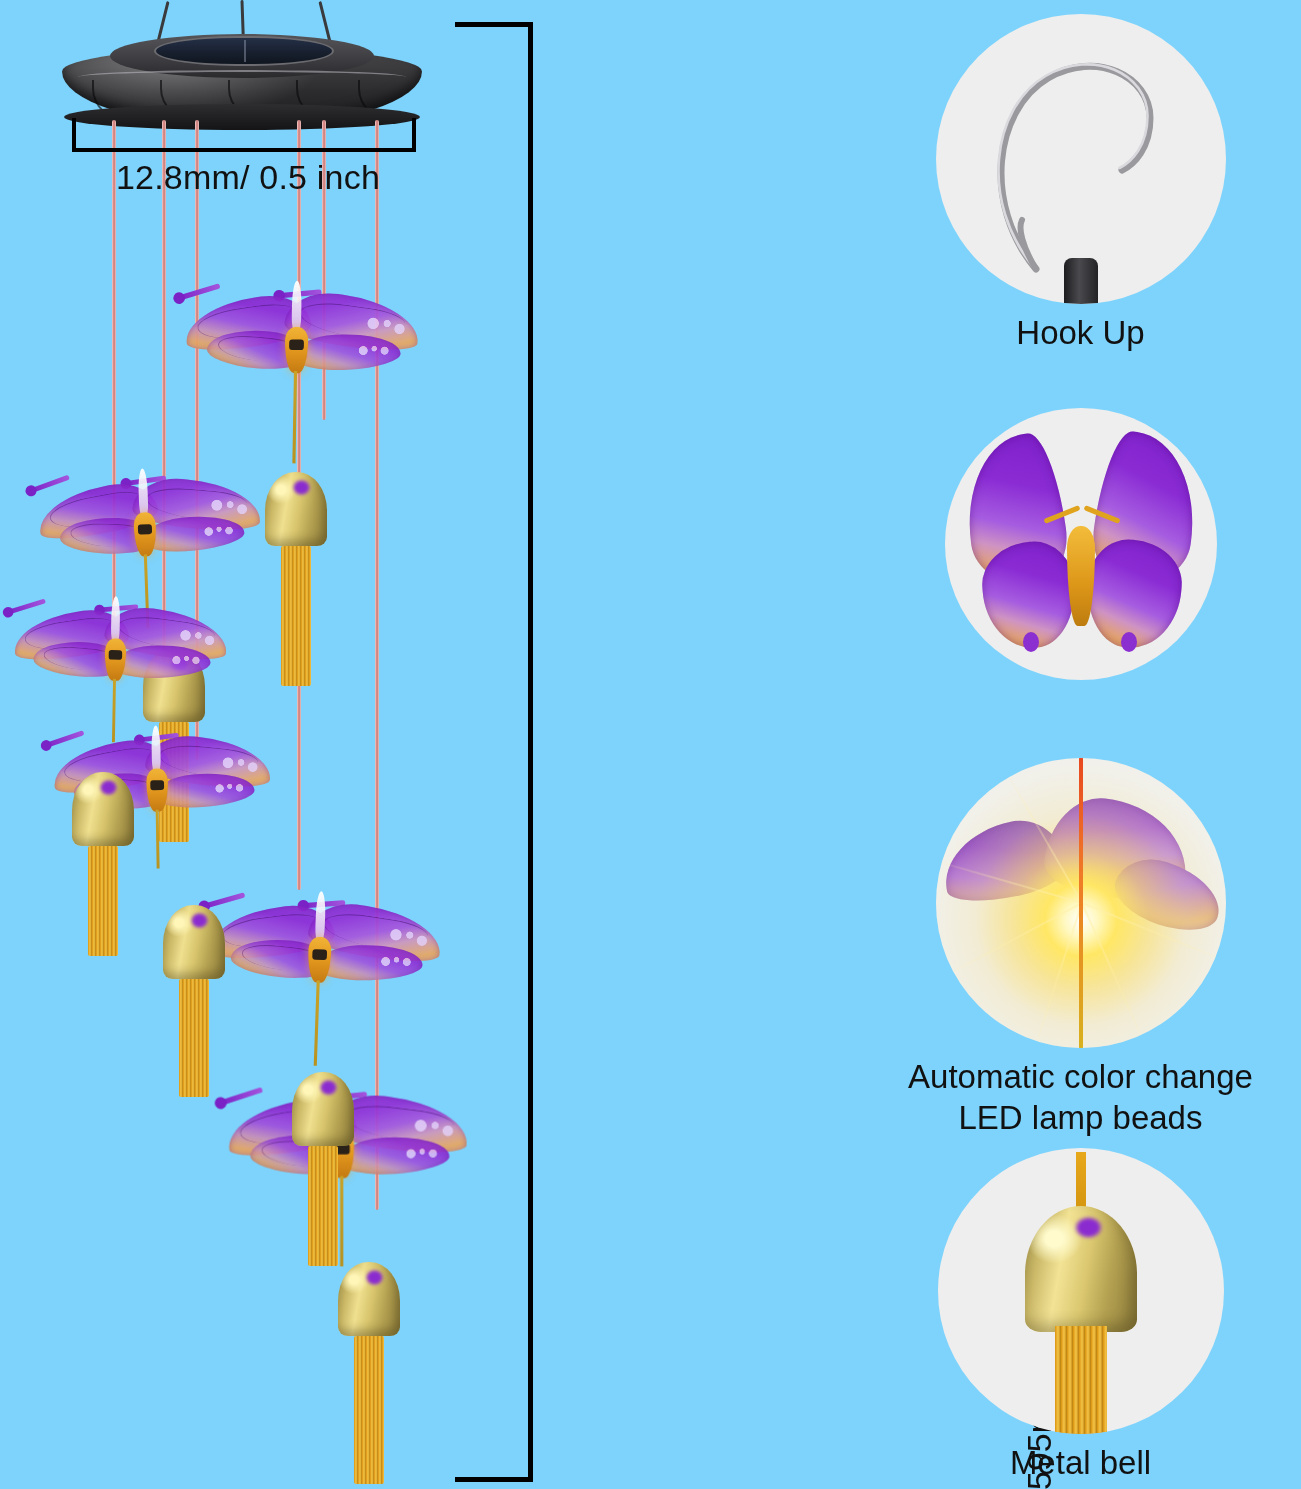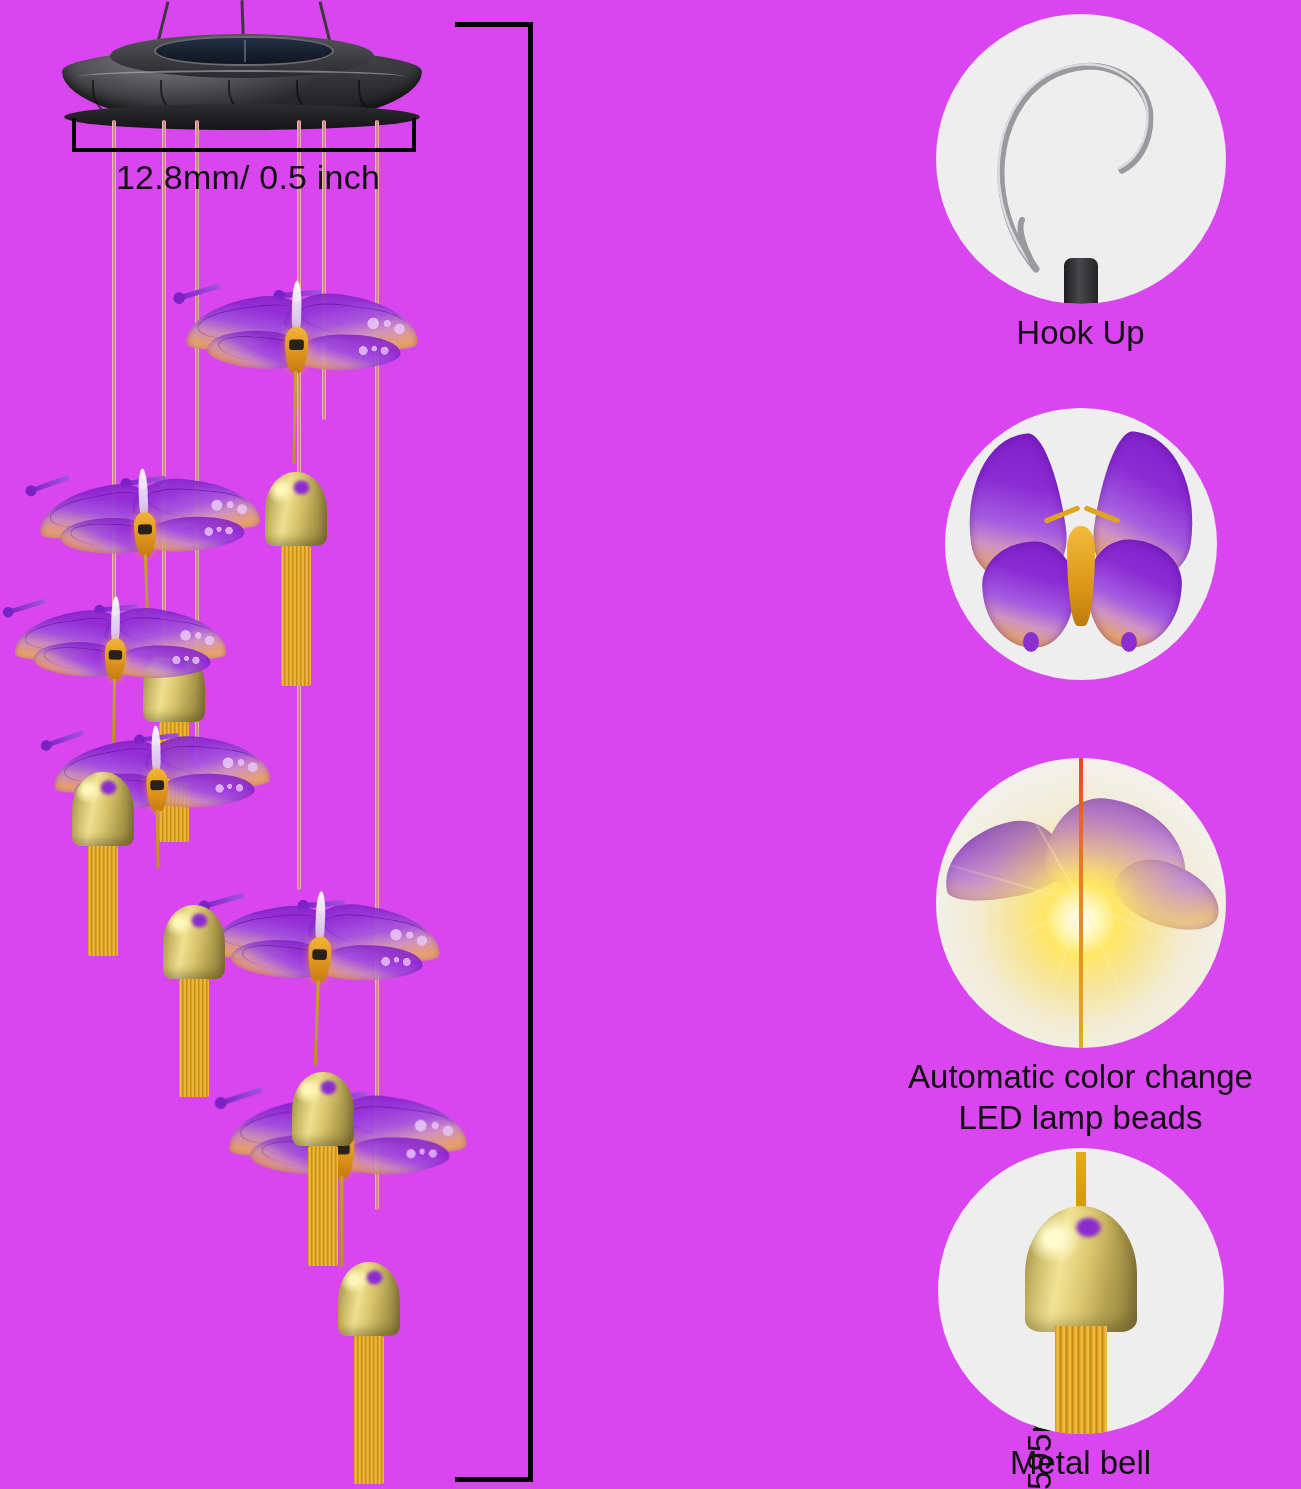--- a/index.html
+++ b/index.html
@@ -8,21 +8,21 @@
     background: #ffffff;
   }
   body {
     font-family: "Liberation Sans", sans-serif;
     color: #111111;
   }
   #page {
     position: relative;
     width: 1301px;
     height: 1489px;
-    background: #d946ef;
+    background: #7dd3fc;
     overflow: hidden;
   }
 
   
   #product-panel {
     position: absolute;
     left: 0;
     top: 0;
     width: 620px;
     height: 1489px;

